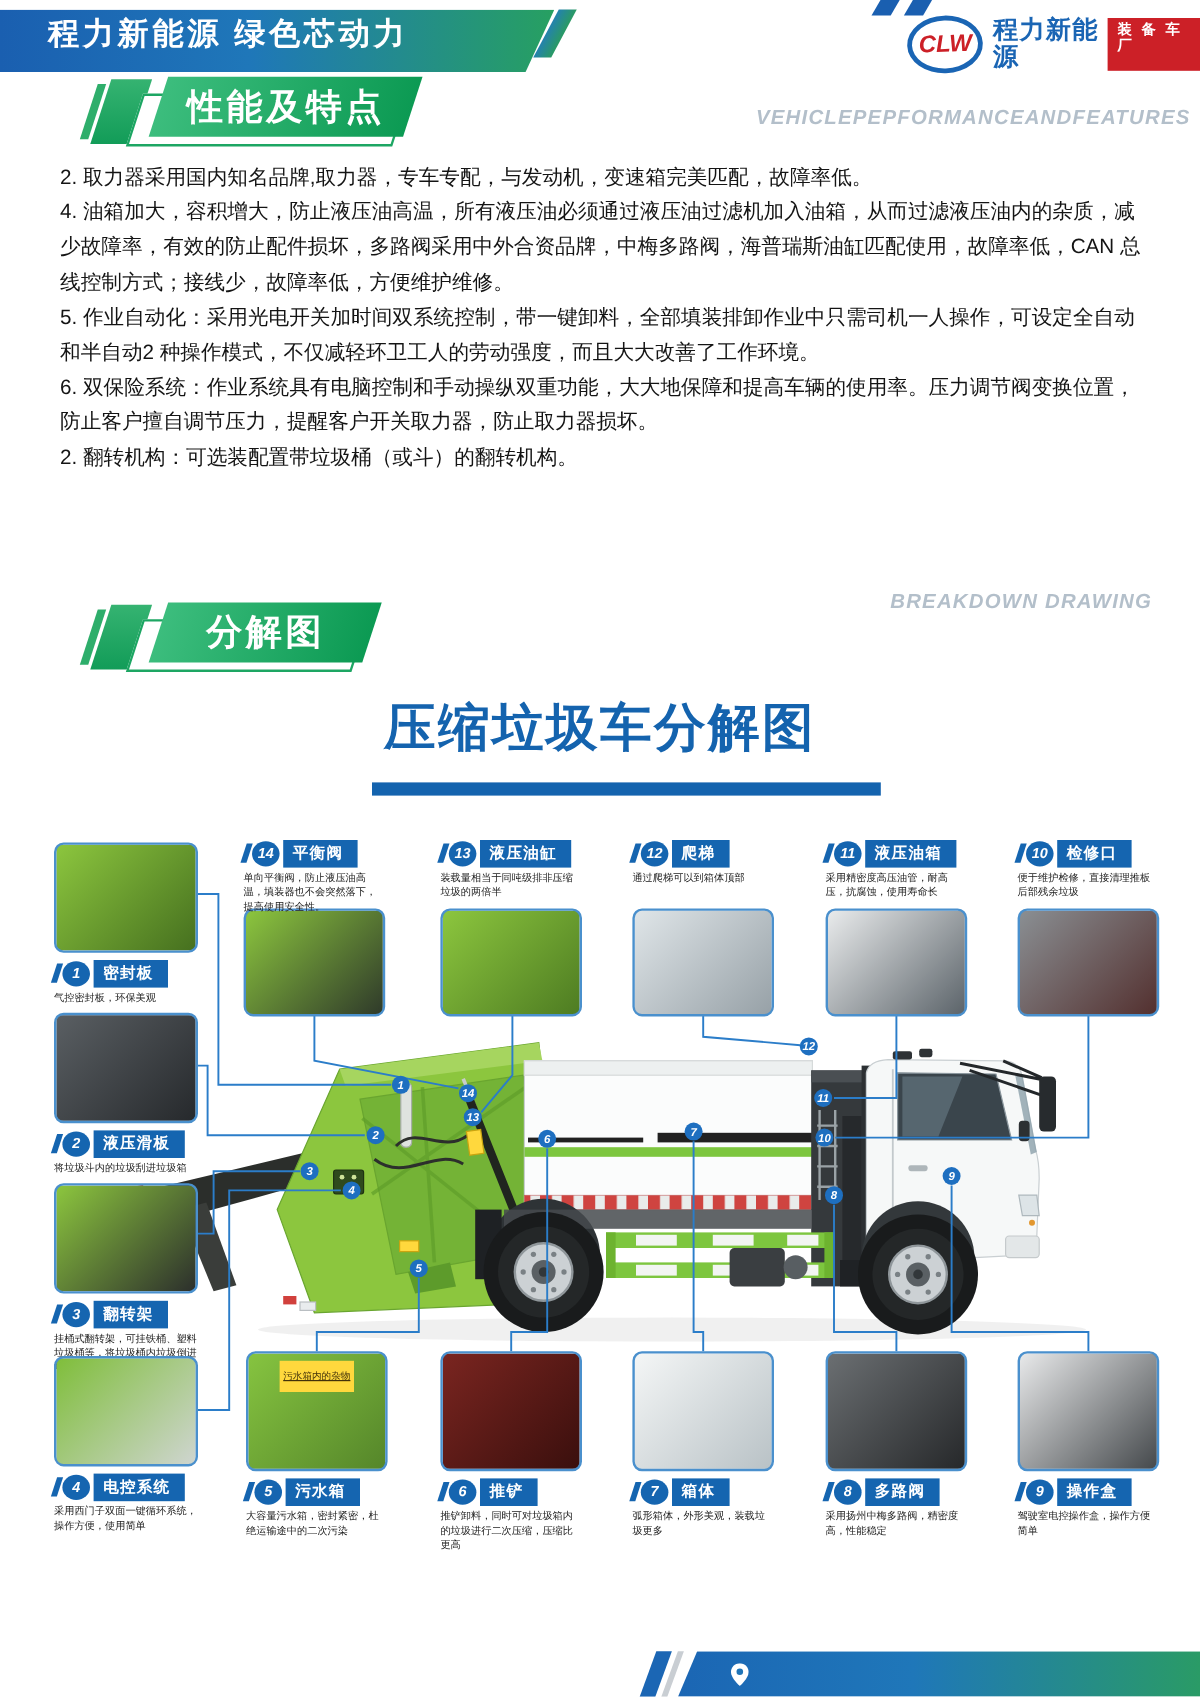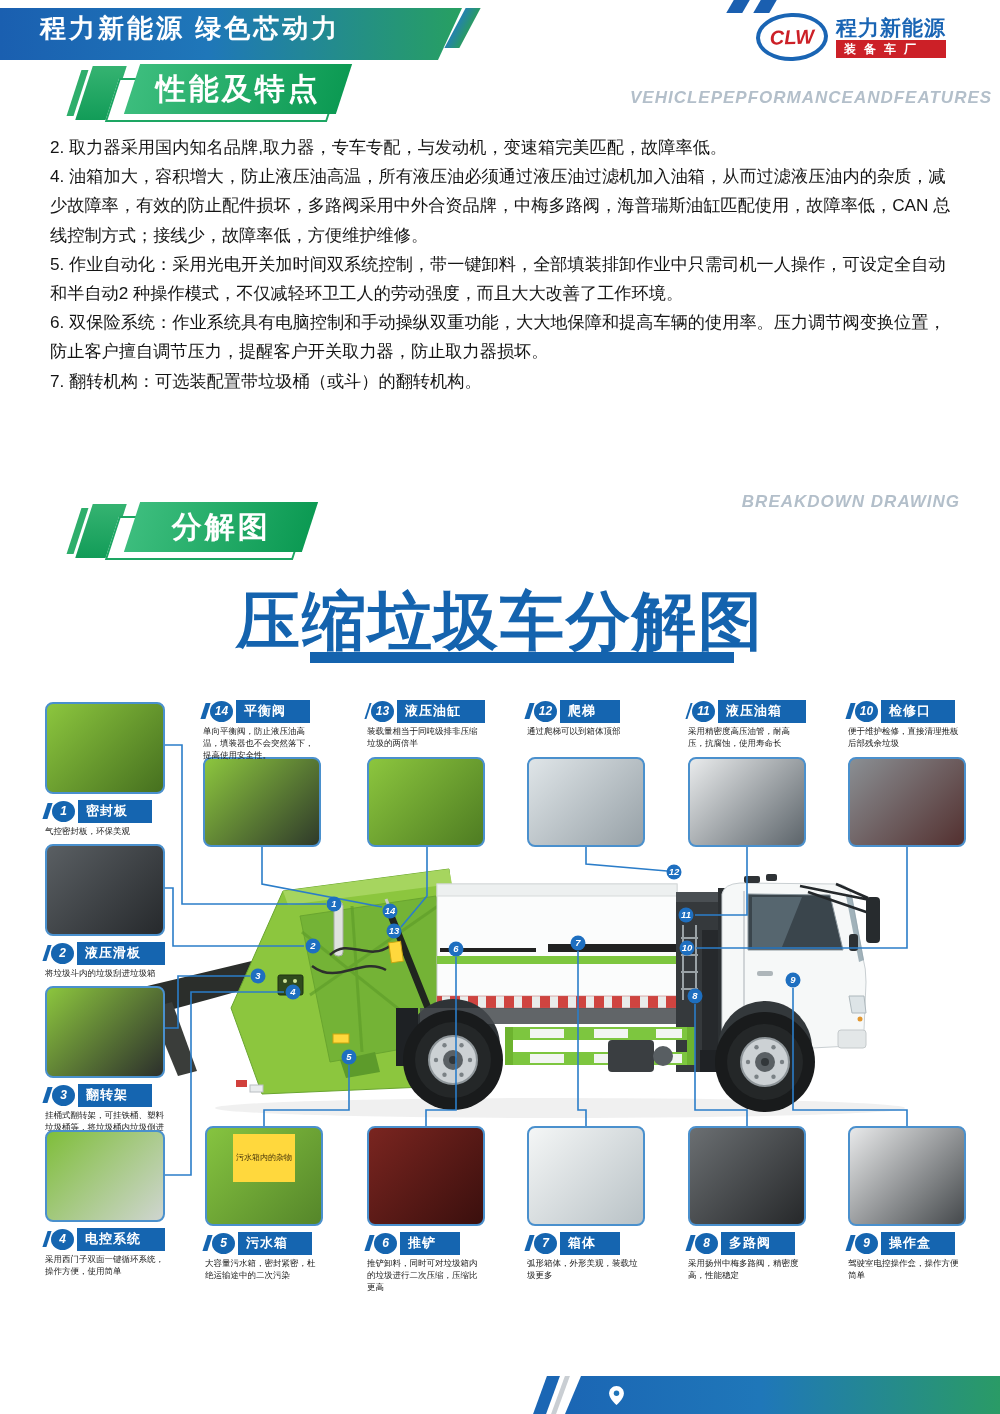--- a/index.html
+++ b/index.html
@@ -15,21 +15,21 @@
   .topbar-tail{position:absolute;left:455px;top:8px;width:15px;height:40px;
     background:linear-gradient(90deg,#2482ae,#2a9a63);transform:skewX(-28deg);}
   .mini-stripe{position:absolute;top:0;width:16px;height:13px;background:#1a5fb0;transform:skewX(-30deg);}
   .mini1{left:730px;} .mini2{left:757px;}
 
   
   .logo{position:absolute;left:756px;top:13px;display:flex;align-items:center;gap:8px;}
   .logo-oval{width:64px;height:40px;border:4px solid #1a65b4;border-radius:50%;
     display:flex;align-items:center;justify-content:center;background:#fff;transform:rotate(-2deg);}
   .logo-oval span{color:#cc2027;font-weight:bold;font-style:italic;font-size:20px;letter-spacing:0px;}
-  .logo-right{display:flex;flex-direction:column;gap:1px;}
+  .logo-right{display:flex;flex-direction:row;gap:1px;}
   .logo-brand{color:#1a65b4;font-weight:bold;font-size:21px;letter-spacing:1px;line-height:22px;}
   .logo-sub{background:#cc2027;color:#fff;font-size:12px;font-weight:bold;
     letter-spacing:8px;padding:2px 0 2px 8px;line-height:14px;}
 
   
   .banner-stripeA{position:absolute;transform:skewX(-18deg);
     background:linear-gradient(180deg,#35b371,#129c58);}
   .banner-stripeB{position:absolute;transform:skewX(-18deg);background:#2eae6b;}
   .banner-ghost{position:absolute;border:2px solid #1da663;transform:skewX(-18deg);background:#fff;}
   .banner-fill{position:absolute;transform:skewX(-18deg);
@@ -39,44 +39,44 @@
   .caption-en{position:absolute;color:#b3bfca;font-style:italic;font-weight:bold;
     font-size:17px;letter-spacing:1px;white-space:nowrap;}
 
   
   .features{position:absolute;left:50px;top:133px;width:908px;color:#141414;
     font-size:17.2px;line-height:29.2px;}
   .features p{margin:0;}
 
   
   .big-title{position:absolute;left:0;top:578px;width:1000px;text-align:center;
-    color:#1463ae;font-size:64px;font-weight:bold;letter-spacing:2px;}
+    color:#1463ae;font-size:43px;font-weight:bold;letter-spacing:2px;}
   .title-underline{position:absolute;left:310px;top:652px;width:424px;height:11px;background:#1463ae;}
 
   
   .card{position:absolute;z-index:2;}
   .topr{top:700px;width:118px;}
   .botr{top:1126px;width:118px;}
   .leftc{left:45px;width:120px;}
   .chd{display:flex;align-items:center;height:22px;}
   .bk{width:5px;height:16px;background:#1565b0;transform:skewX(-18deg);margin-right:2px;}
   .num{min-width:23px;height:21px;border-radius:50%;background:#1565b0;color:#fff;
     font-size:12px;font-weight:bold;font-style:italic;display:flex;align-items:center;
     justify-content:center;margin-right:3px;}
   .ttl{background:#1565b0;color:#fff;font-size:13px;font-weight:bold;
-    padding:2px 24px 3px 8px;white-space:nowrap;letter-spacing:1px;}
+    padding:2px 12px 3px 8px;white-space:nowrap;letter-spacing:1px;}
   .cds{font-size:8.5px;line-height:12px;color:#222;margin-top:3px;}
   .topr .cds{height:30px;margin-bottom:2px;}
   .ph{border:2px solid #4a90cd;border-radius:8px;background:#dde3e6;}
   .topr .ph{height:86px;}
   .leftc .ph{height:88px;}
   .botr .ph{height:96px;}
   .leftc .chd,.botr .chd{margin-top:6px;}
   .ph-label{display:block;width:max-content;max-width:90%;margin:6px auto 0;background:#ffd83d;
-    color:#43330a;font-size:8px;line-height:10px;padding:19px 3px;}
+    color:#43330a;font-size:8px;line-height:10px;padding:8px 3px;text-decoration:underline;}
 
   
   .diagram{position:absolute;left:0;top:0;width:1000px;height:1414px;z-index:1;}
 
   
   .footer-bar{position:absolute;right:0;top:1376px;width:435px;height:38px;
     background:linear-gradient(90deg,#1b66b4 0%,#1f77b9 45%,#2a9b66 100%);
     clip-path:polygon(16px 0,100% 0,100% 100%,0 100%);
     display:flex;align-items:center;padding-left:44px;box-sizing:border-box;gap:14px;}
   .footer-text{color:#fff;font-size:19px;font-weight:bold;letter-spacing:1.5px;white-space:nowrap;}
@@ -111,21 +111,21 @@
 <div class="banner-fill" style="left:132px;top:64px;width:212px;height:50px;">
   <span>性能及特点</span>
 </div>
 <div class="caption-en" style="left:630px;top:88px;width:310px;text-align:right;">VEHICLEPEPFORMANCEANDFEATURES</div>
 
 <div class="features">
   <p>2. 取力器采用国内知名品牌,取力器，专车专配，与发动机，变速箱完美匹配，故障率低。</p>
   <p>4. 油箱加大，容积增大，防止液压油高温，所有液压油必须通过液压油过滤机加入油箱，从而过滤液压油内的杂质，减少故障率，有效的防止配件损坏，多路阀采用中外合资品牌，中梅多路阀，海普瑞斯油缸匹配使用，故障率低，CAN 总线控制方式；接线少，故障率低，方便维护维修。</p>
   <p>5. 作业自动化：采用光电开关加时间双系统控制，带一键卸料，全部填装排卸作业中只需司机一人操作，可设定全自动和半自动2 种操作模式，不仅减轻环卫工人的劳动强度，而且大大改善了工作环境。</p>
   <p>6. 双保险系统：作业系统具有电脑控制和手动操纵双重功能，大大地保障和提高车辆的使用率。压力调节阀变换位置，防止客户擅自调节压力，提醒客户开关取力器，防止取力器损坏。</p>
-  <p>7. 翻转机构：可选装配置带垃圾桶（或斗）的翻转机构。</p>
+  <p>2. 翻转机构：可选装配置带垃圾桶（或斗）的翻转机构。</p>
 </div>
 
 <div class="banner-stripeA" style="left:84px;top:504px;width:34px;height:54px;"></div>
 <div class="banner-stripeB" style="left:74px;top:508px;width:7px;height:46px;"></div>
 <div class="banner-ghost" style="left:112px;top:516px;width:184px;height:40px;"></div>
 <div class="banner-fill" style="left:132px;top:502px;width:178px;height:50px;">
   <span>分解图</span>
 </div>
 <div class="caption-en" style="left:640px;top:492px;width:320px;text-align:right;">BREAKDOWN DRAWING</div>
 

